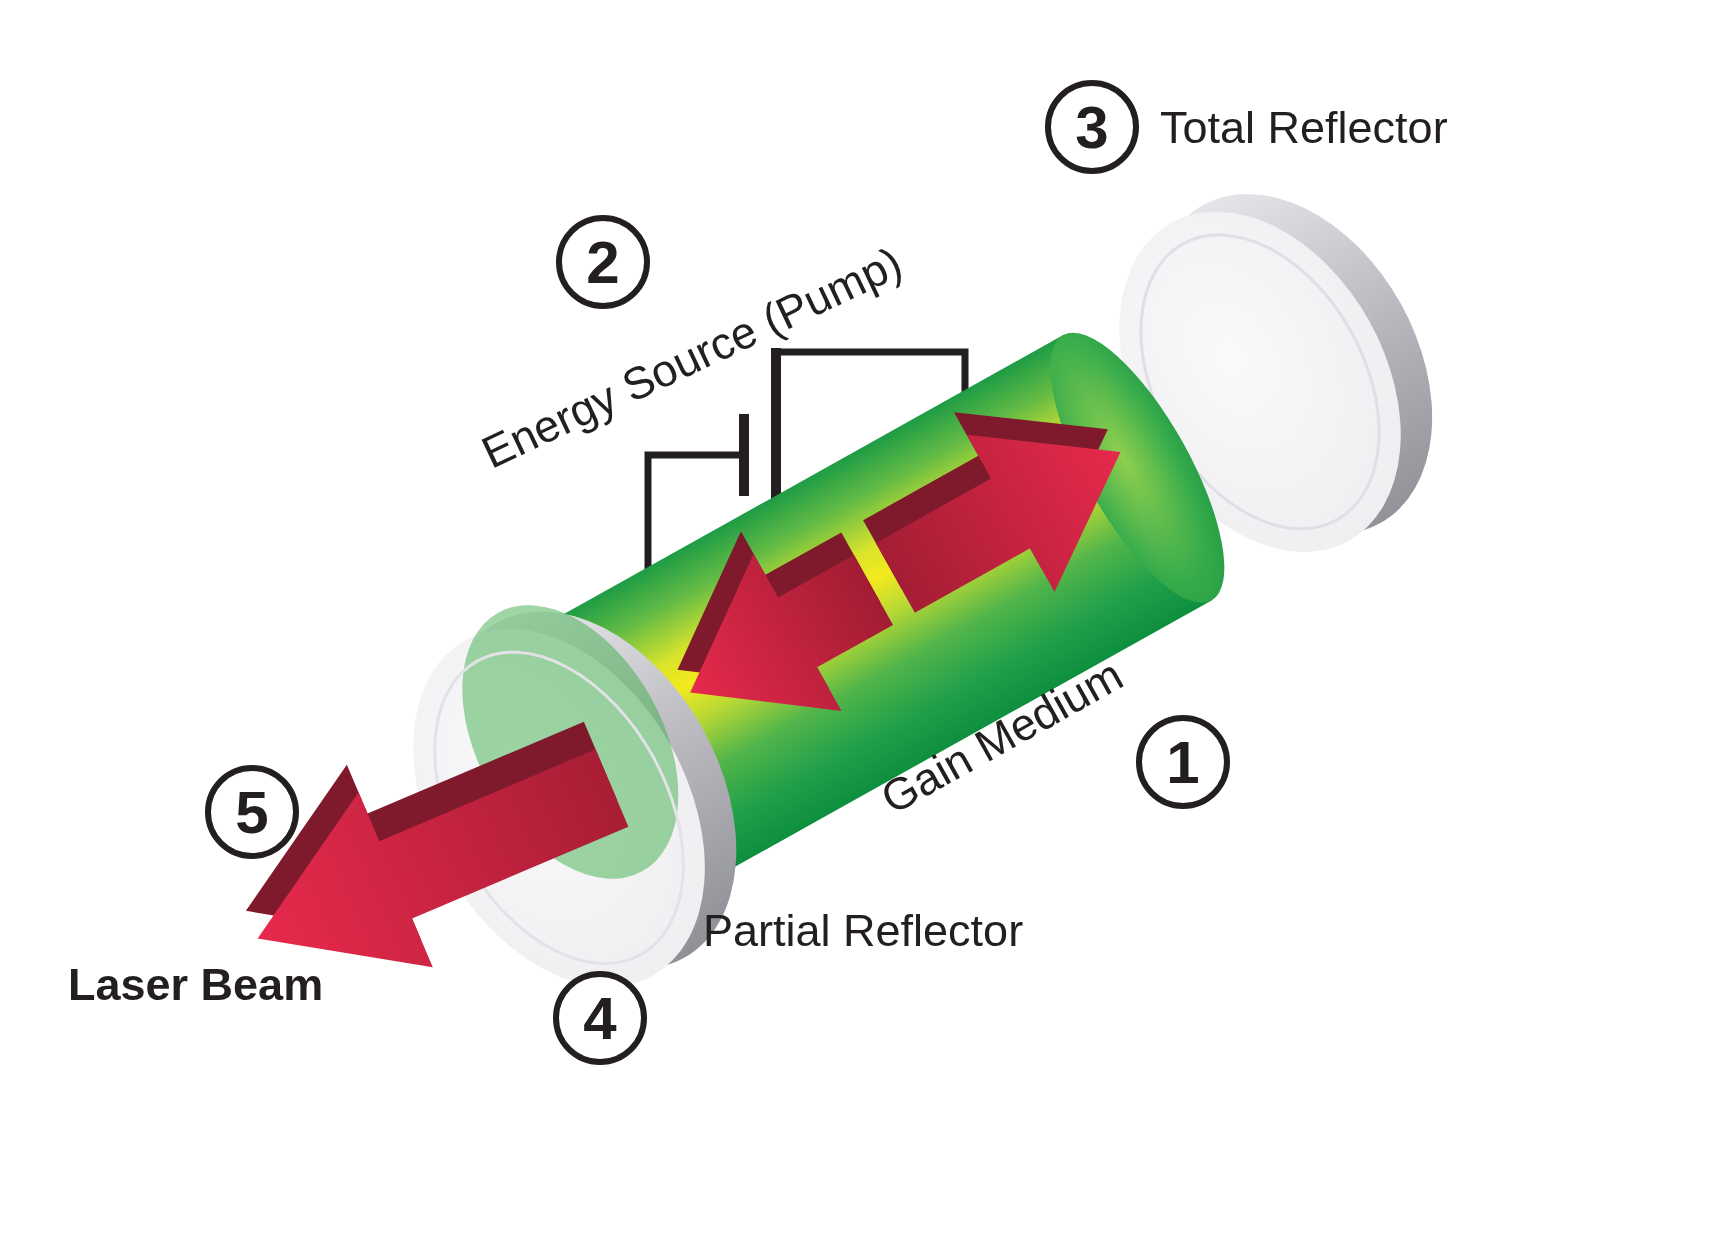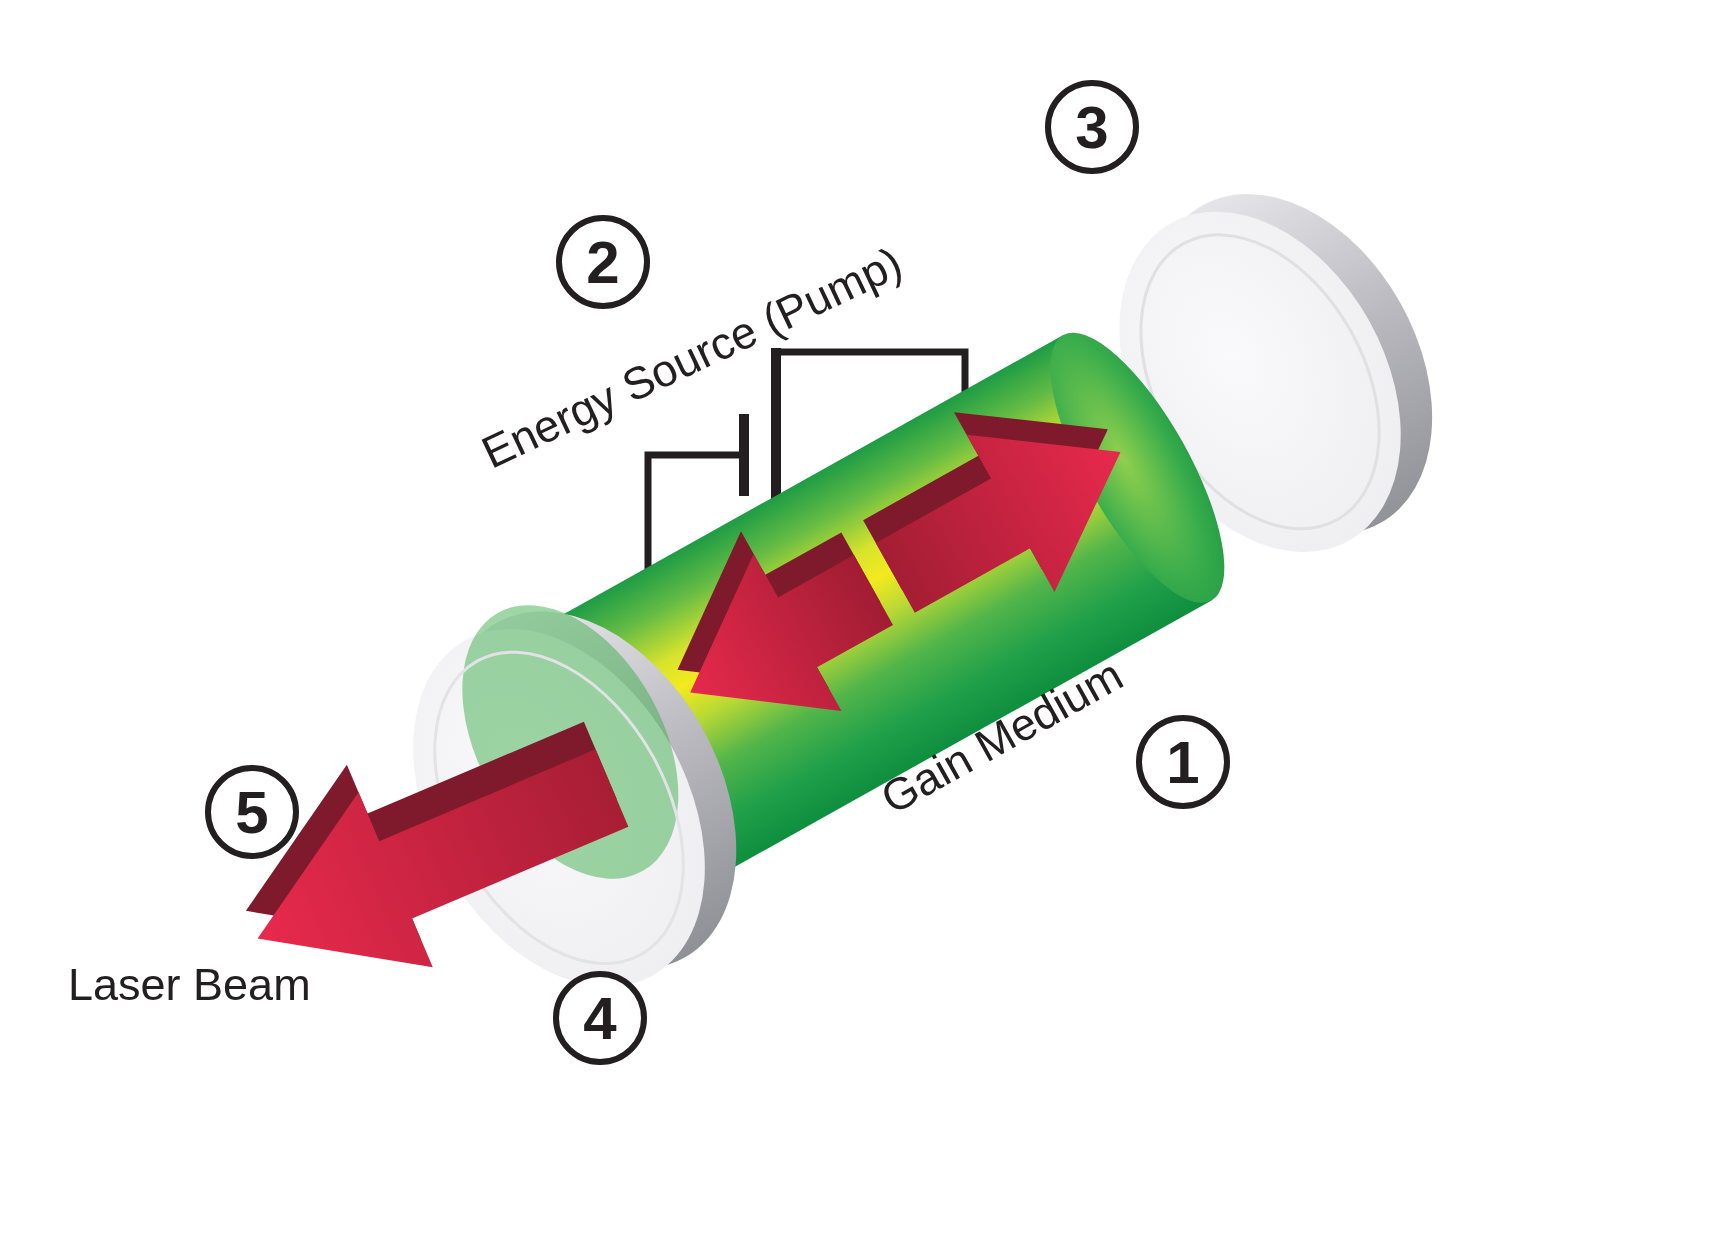--- a/index.html
+++ b/index.html
@@ -105,23 +105,25 @@
       <polygon fill="url(#arrowBeam)" points="0,-42 235,-42 235,-95 385,0 235,95 235,42 0,42"></polygon>
     </g>
   </svg>
 
   <div class="badge" style="left:1183px; top:762px;">1</div>
   <div class="badge" style="left:603px; top:262px;">2</div>
   <div class="badge" style="left:1092px; top:127px;">3</div>
   <div class="badge" style="left:600px; top:1018px;">4</div>
   <div class="badge" style="left:252px; top:812px;">5</div>
 
+  <div class="lbl vcenter" style="left:1160px; top:128px;">Total Reflector</div>
 
   <div class="lbl rot" style="--rot:-25.3deg; left:692px; top:358px;">Energy Source (Pump)</div>
 
   <div class="lbl rot" style="--rot:-29.2deg; left:1002px; top:737px;">Gain Medium</div>
 
   <div class="lbl" style="left:703px; top:903px;">
+    <span class="line">Partial Reflector</span>
   </div>
 
-  <div class="lbl vcenter" style="left:68px; top:985px;">Laser Beam</div>
+  <div class="lbl vcenter" style="left:68px; top:985px;font-weight:bold;">Laser Beam</div>
 
 </div>
 
 </body></html>

